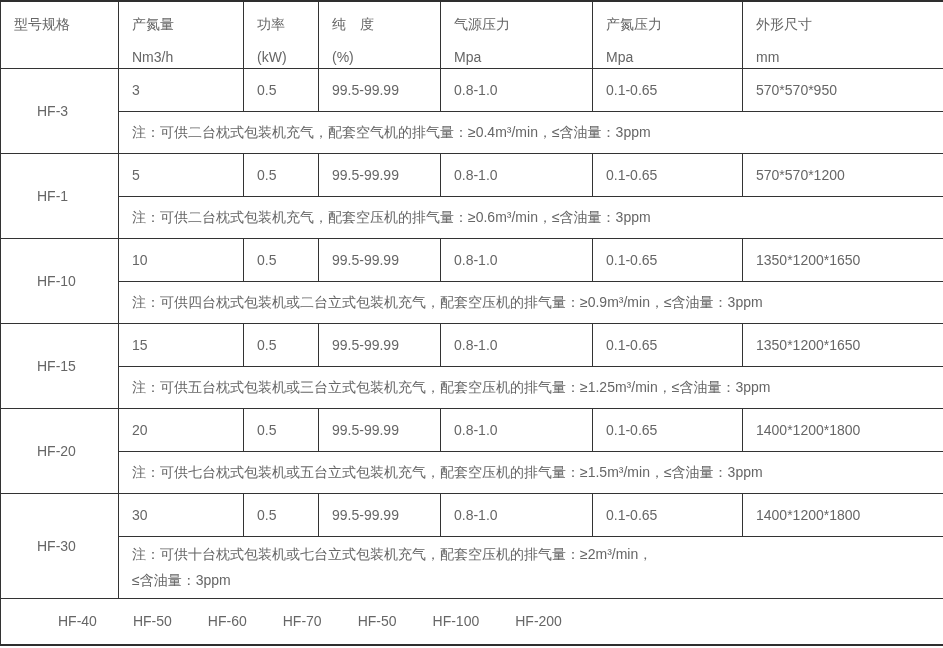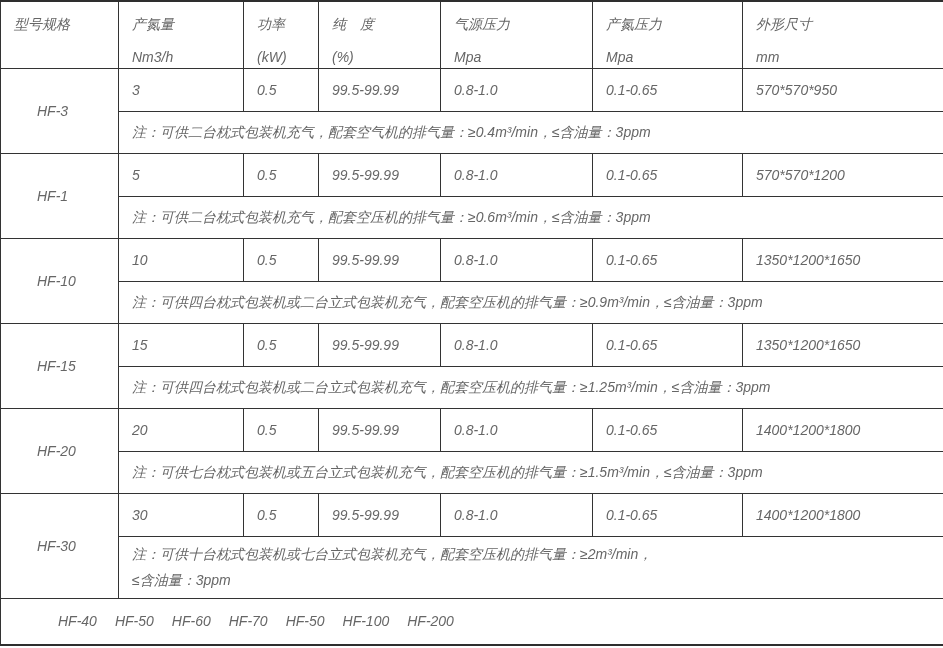--- a/index.html
+++ b/index.html
@@ -17,21 +17,20 @@
     border: 1px solid #333333;
     border-top: 2px solid #2e2e2e;
     border-bottom: 2px solid #2e2e2e;
   }
   .spec-table th, .spec-table td {
     border: 1px solid #333333;
     font-weight: normal;
     text-align: left;
     padding: 0 6px 0 13px;
     overflow: hidden;
-    font-style: italic;
   }
   th.header-cell {
     height: 63px;
     vertical-align: top;
     padding-top: 11px;
     line-height: 22px;
   }
   .h-unit { margin-top: 11px; }
   td.model-cell {
     vertical-align: middle;
@@ -47,21 +46,21 @@
     padding-bottom: 4px;
   }
   tr.footer-row td {
     height: 46px;
     vertical-align: middle;
     padding-left: 57px;
   }
   .footer-list {
     display: flex;
     align-items: center;
-    gap: 18px;
+    gap: 36px;
   }
 </style>
 </head>
 <body>
 
 <table class="spec-table">
   <colgroup>
     <col style="width:118px">
       <col style="width:125px">
       <col style="width:75px">
@@ -145,21 +144,21 @@
     <tr class="data-row">
       <td class="model-cell" rowspan="2">HF-15</td>
       <td>15</td>
       <td>0.5</td>
       <td>99.5-99.99</td>
       <td>0.8-1.0</td>
       <td>0.1-0.65</td>
       <td>1350*1200*1650</td>
     </tr>
     <tr class="note-row">
-      <td colspan="6">注：可供四台枕式包装机或二台立式包装机充气，配套空压机的排气量：≥1.25m³/min，≤含油量：3ppm</td>
+      <td colspan="6">注：可供五台枕式包装机或三台立式包装机充气，配套空压机的排气量：≥1.25m³/min，≤含油量：3ppm</td>
     </tr>
 
     <tr class="data-row">
       <td class="model-cell" rowspan="2">HF-20</td>
       <td>20</td>
       <td>0.5</td>
       <td>99.5-99.99</td>
       <td>0.8-1.0</td>
       <td>0.1-0.65</td>
       <td>1400*1200*1800</td>

